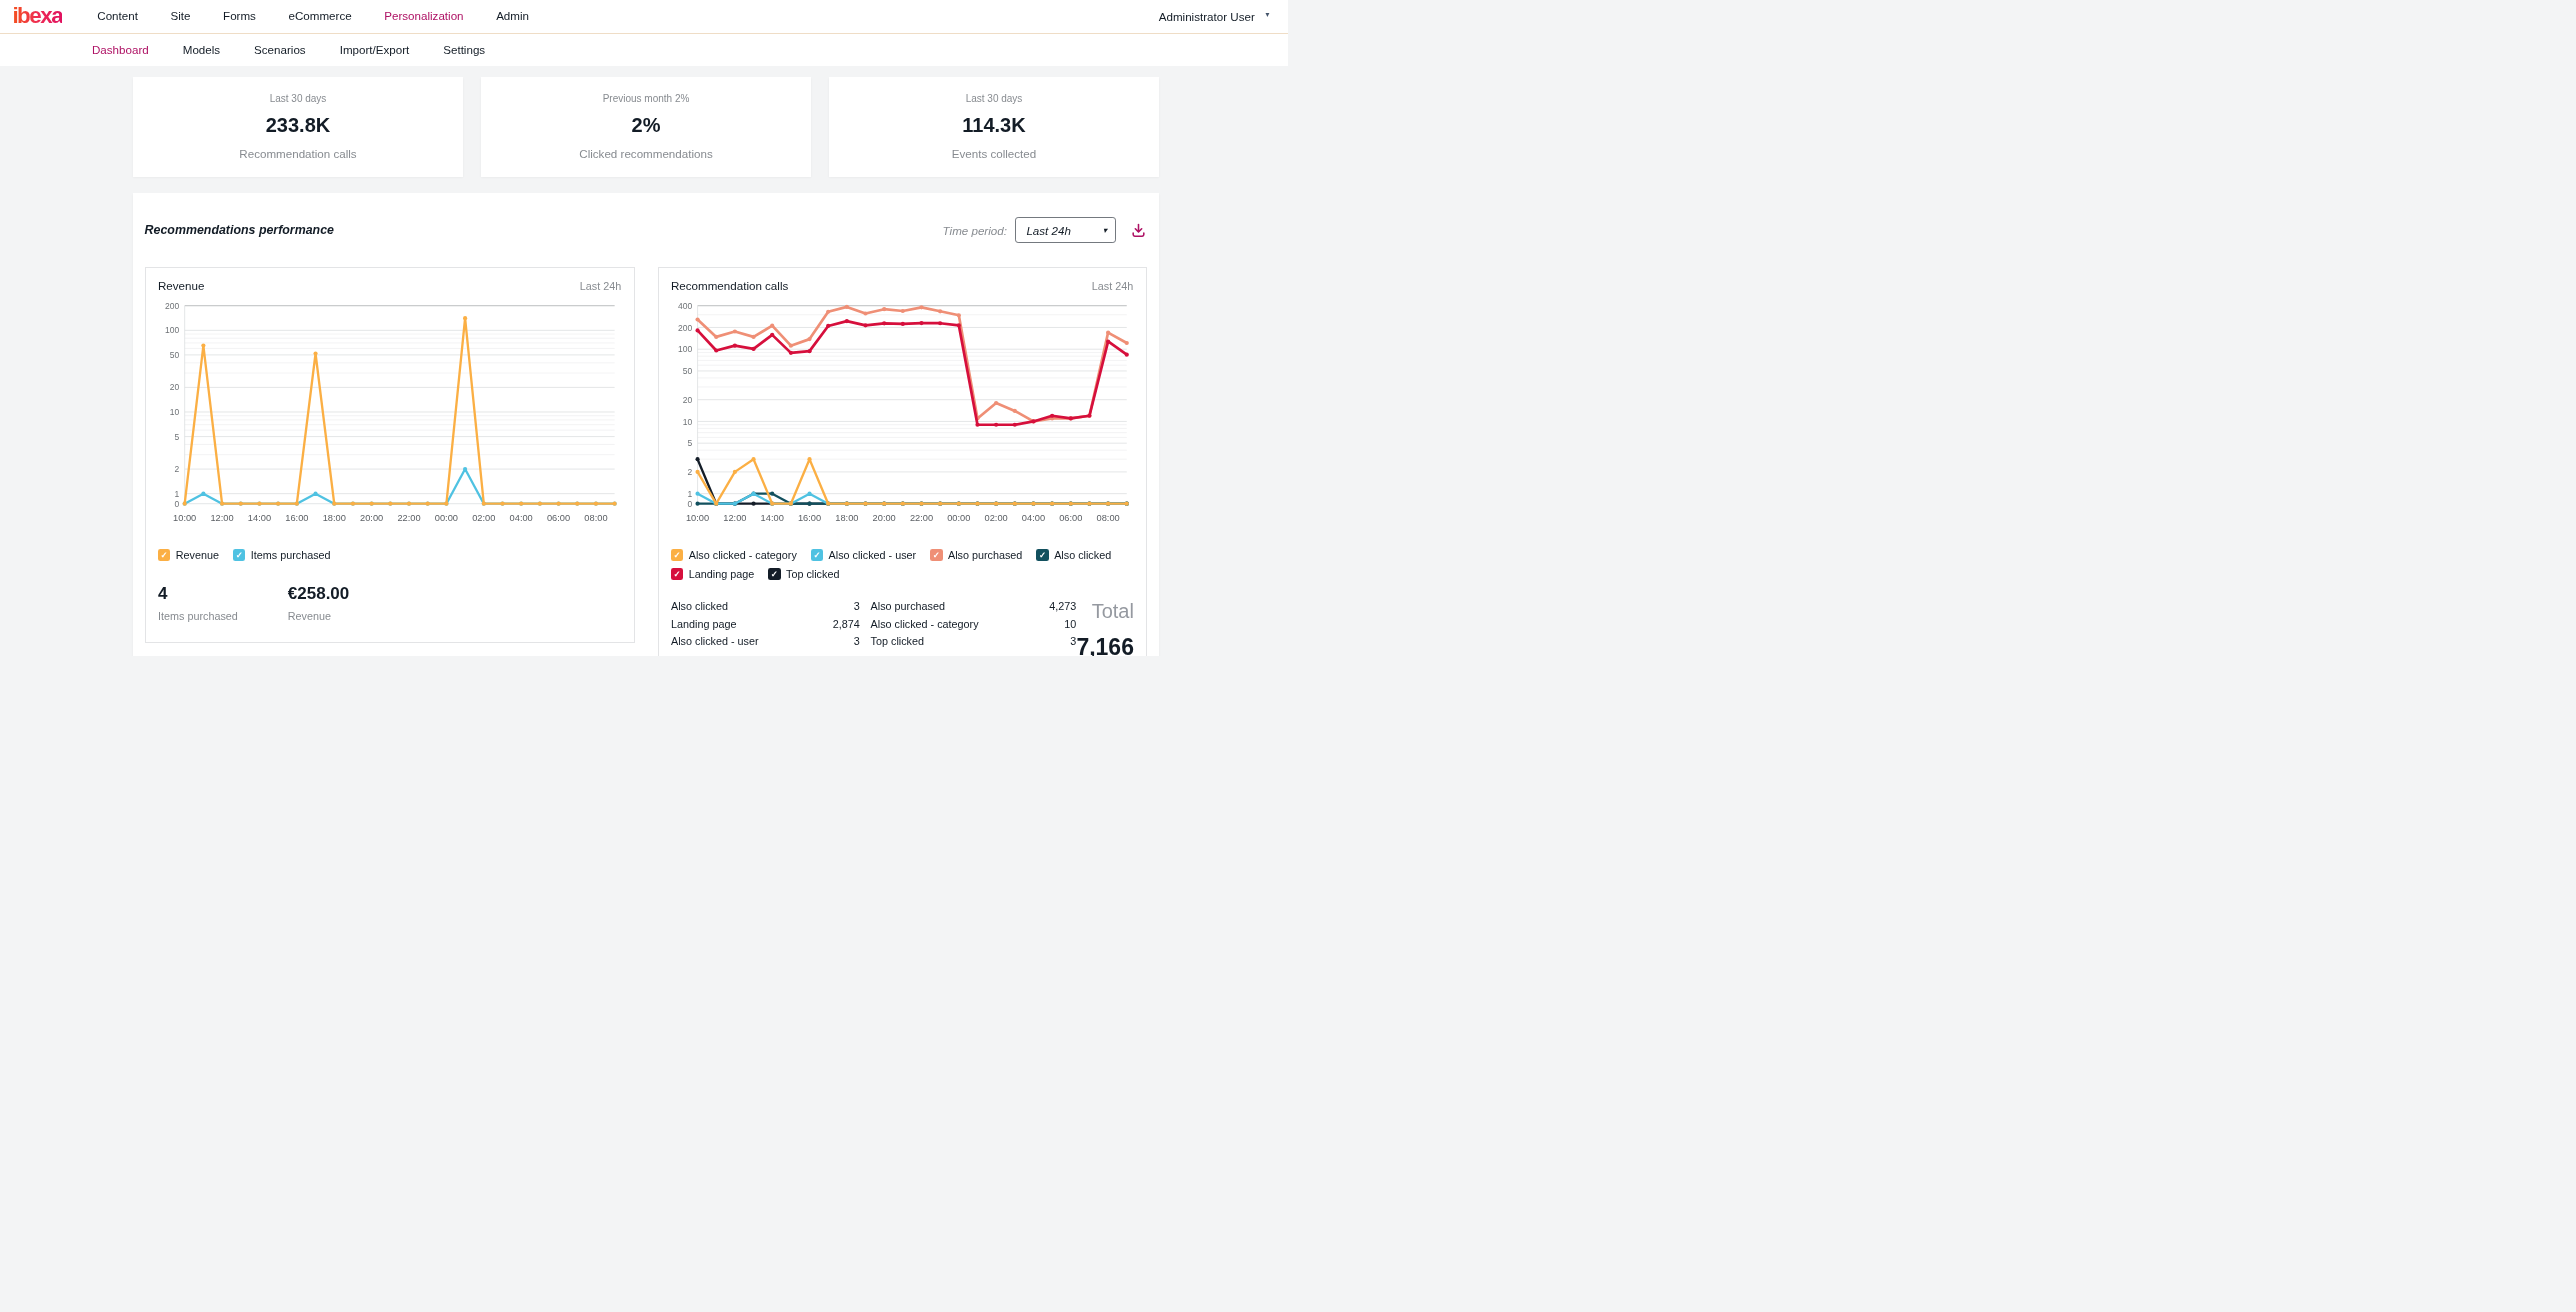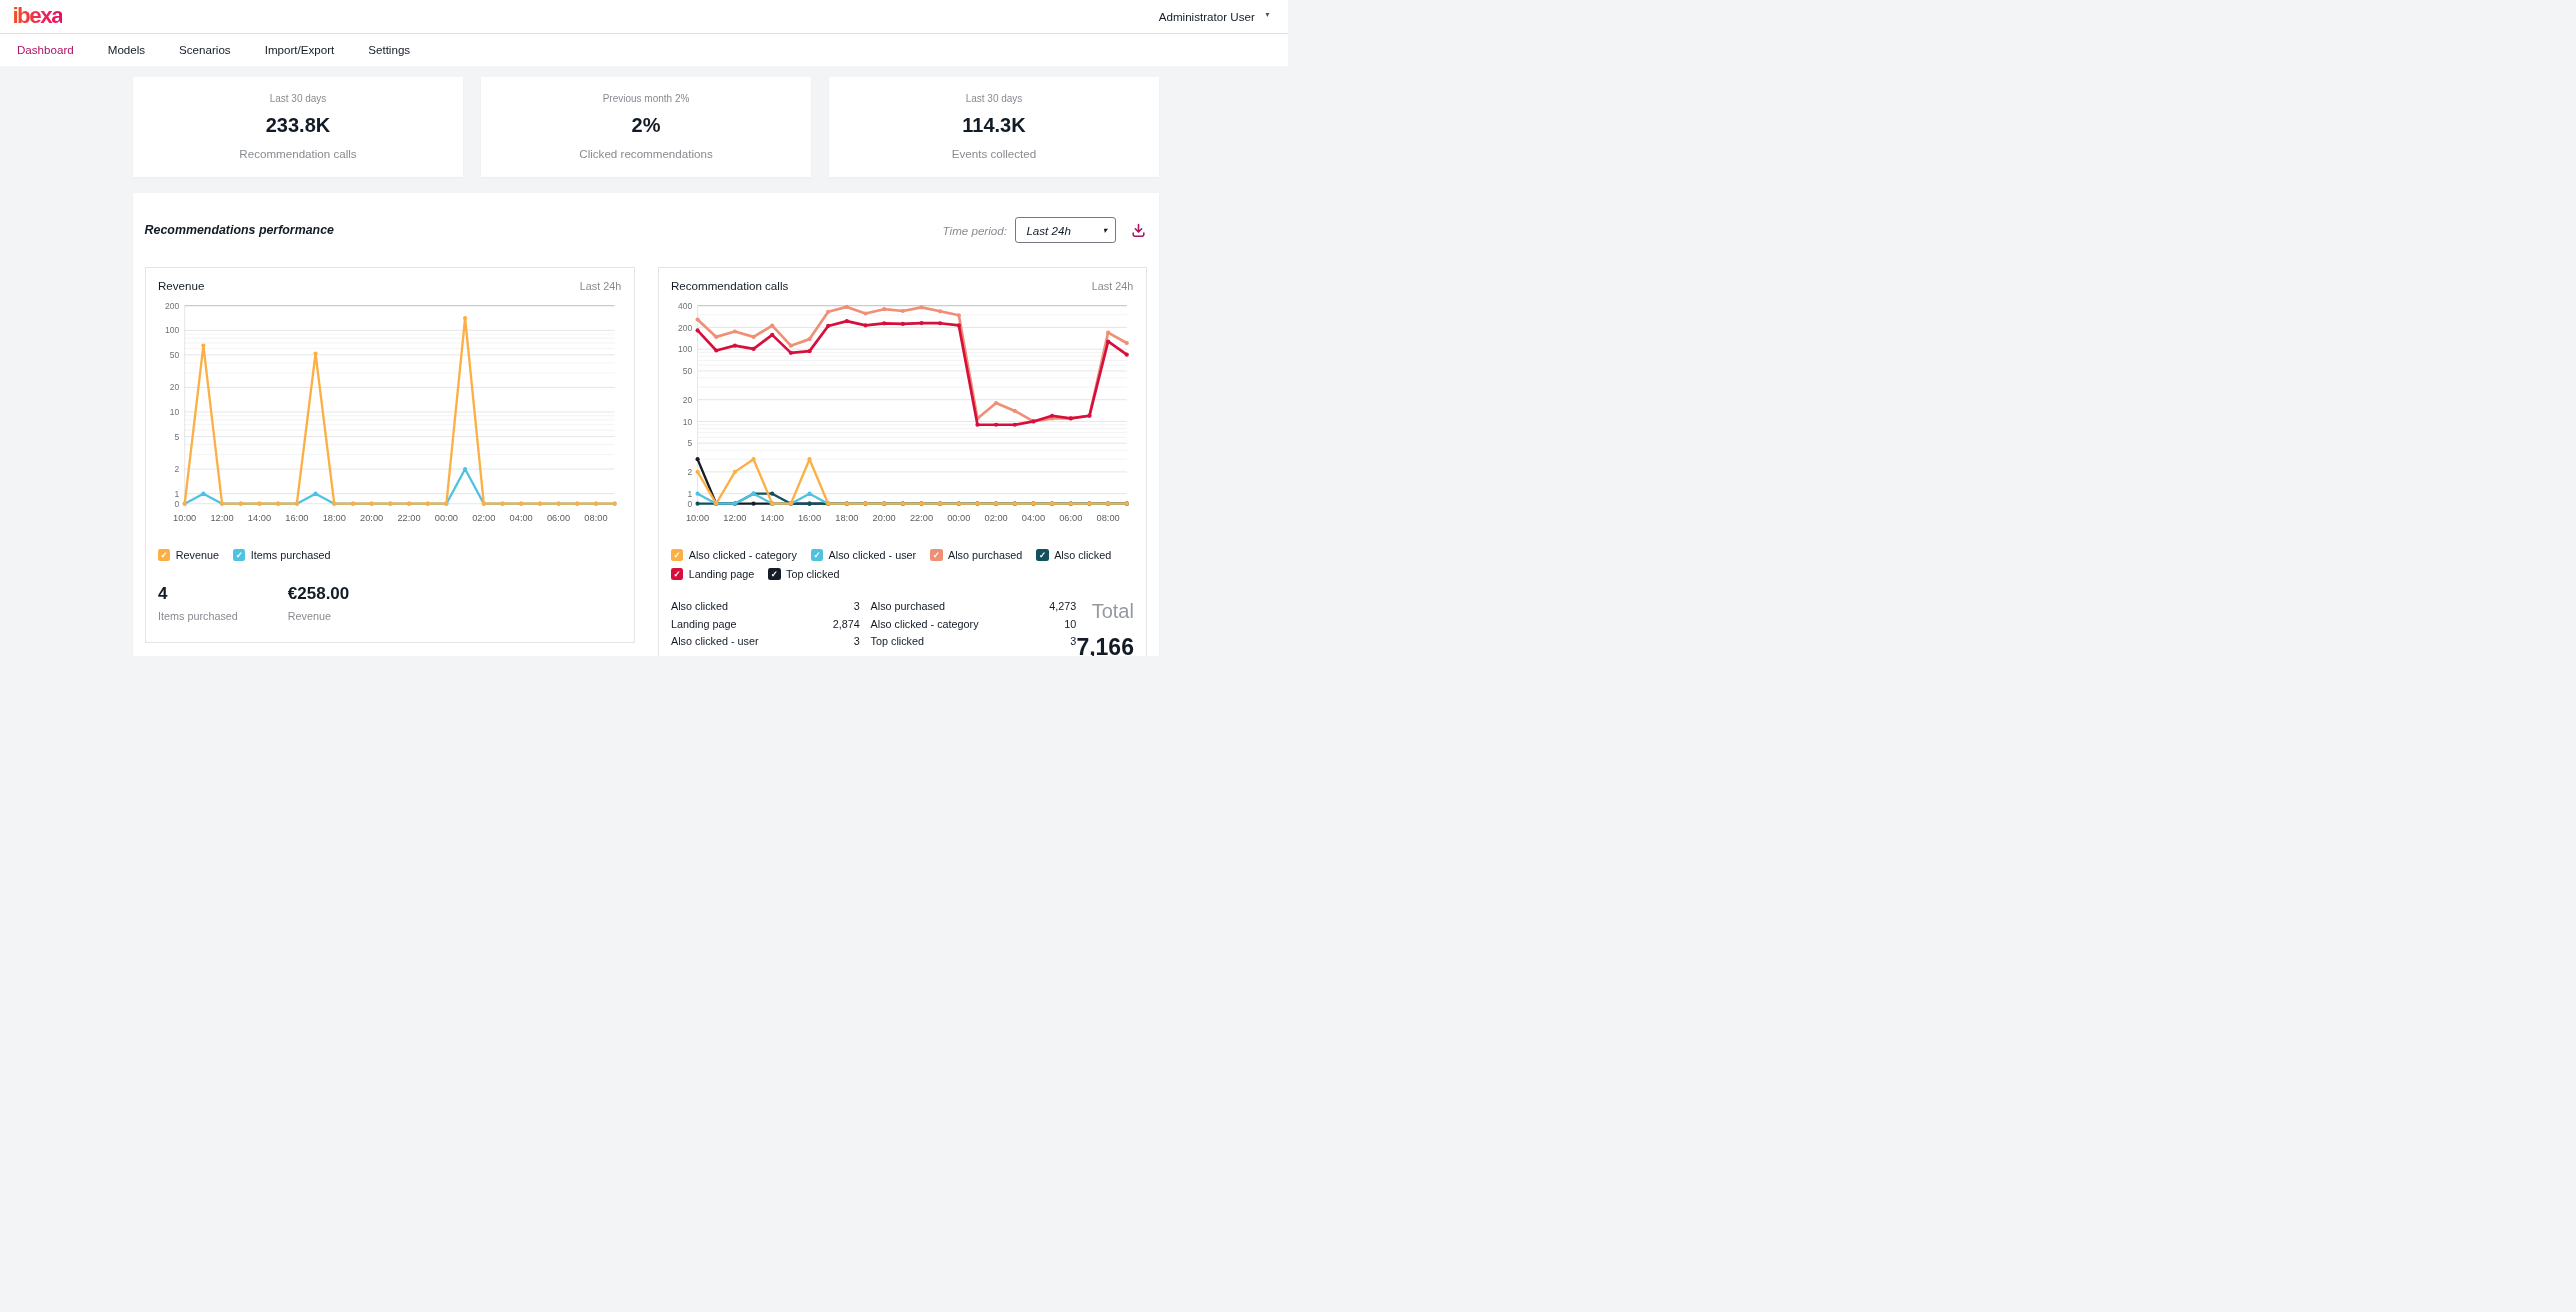--- a/index.html
+++ b/index.html
@@ -13,21 +13,21 @@
           -webkit-background-clip:text; background-clip:text; color:transparent; line-height:32.5px; }
   .topnav { display:flex; margin-left:18.6px; }
   .topnav .nav-item { padding:0 16.3px; font-size:11.6px; color:#131c26; line-height:32.5px; cursor:pointer; }
   .topnav .nav-item.active { color:#ae1164; }
   .userbox { margin-left:auto; display:flex; gap:10.8px; font-size:11.6px; color:#131c26; cursor:pointer; }
   .user-caret { font-size:7.7px; color:#44546a; }
 
   .brandline { height:1.5px; background:#efddc6; }
 
   
-  .subnav { height:32px; background:#fff; display:flex; align-items:center; }
+  .subnav { height:32px; background:#fff; display:flex; align-items:center; padding-left:75px; }
   .subnav .nav-item { padding:0 17px; font-size:11.6px; color:#131c26; line-height:32px; cursor:pointer; }
   .subnav .nav-item.active { color:#ae1164; }
 
   
   .container { width:1026px; margin:10.8px 0 0 133px; }
   .stats { display:flex; gap:18px; }
   .stat-card { flex:1; height:100px; background:#fff; box-shadow:0 0.8px 2.3px rgba(0,0,0,.05);
                display:flex; flex-direction:column; align-items:center; justify-content:center; }
   .s-period { font-size:10px; color:#878b90; }
   .s-value  { font-size:20px; font-weight:bold; color:#131c26; margin:9.3px 0 10.8px; }
@@ -71,20 +71,28 @@
   .ct-val { text-align:right; }
   .calls-total { margin-left:auto; text-align:right; padding-right:3.1px; }
   .total-label { font-size:20px; color:#9599a0; }
   .total-value { font-size:23px; font-weight:bold; color:#131c26; margin-top:10.8px; }
 </style>
 </head>
 <body>
 
 <div class="topbar">
   <div class="logo">ibexa</div>
+  <div class="topnav" id="topnav">
+      <div class="nav-item">Content</div>
+      <div class="nav-item">Site</div>
+      <div class="nav-item">Forms</div>
+      <div class="nav-item">eCommerce</div>
+      <div class="nav-item active">Personalization</div>
+      <div class="nav-item">Admin</div>
+    </div>
   <div class="userbox">
     <span>Administrator User</span>
     <span class="user-caret">▾</span>
   </div>
 </div>
 <div class="brandline"></div>
 <div class="subnav" id="subnav">
     <div class="nav-item active">Dashboard</div>
     <div class="nav-item">Models</div>
     <div class="nav-item">Scenarios</div>

